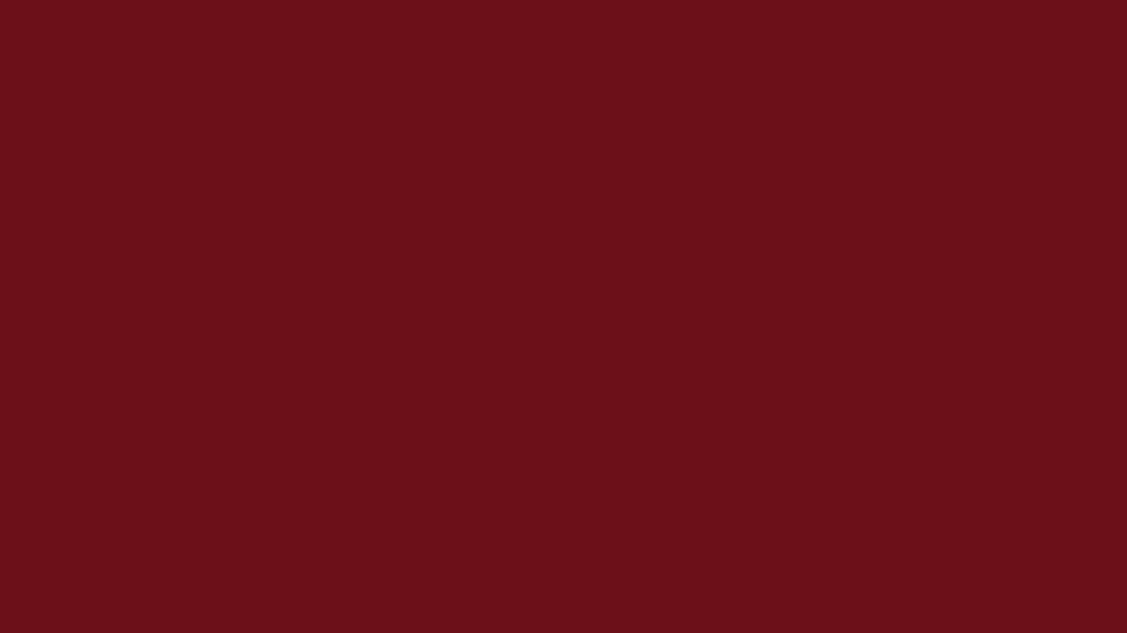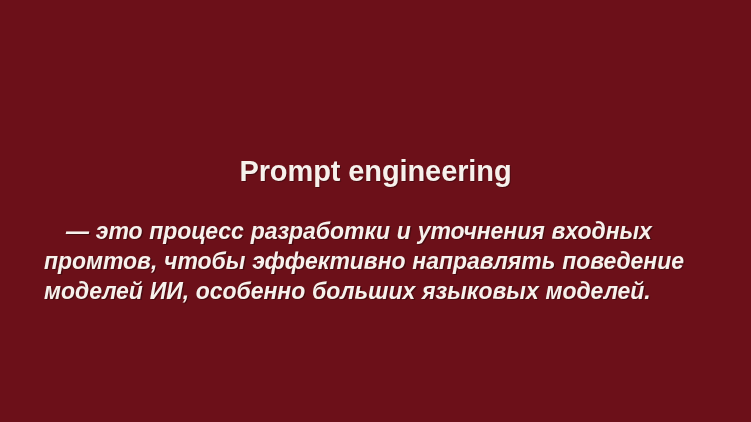--- a/index.html
+++ b/index.html
@@ -71,18 +71,16 @@
     letter-spacing: 0.1px;
     text-shadow: 1px 1px 0 rgba(35, 5, 9, 0.35);
     white-space: nowrap;
   }
 </style>
 </head>
 <body>
 
 <div class="slide">
 
-  <h1 class="slide-title">Prompt engineering</h1>
 
-  <p class="slide-body">— это процесс разработки и уточнения входных промтов, чтобы эффективно направлять поведение моделей ИИ, особенно больших языковых моделей.</p>
 
 
 </div>
 
 </body></html>

